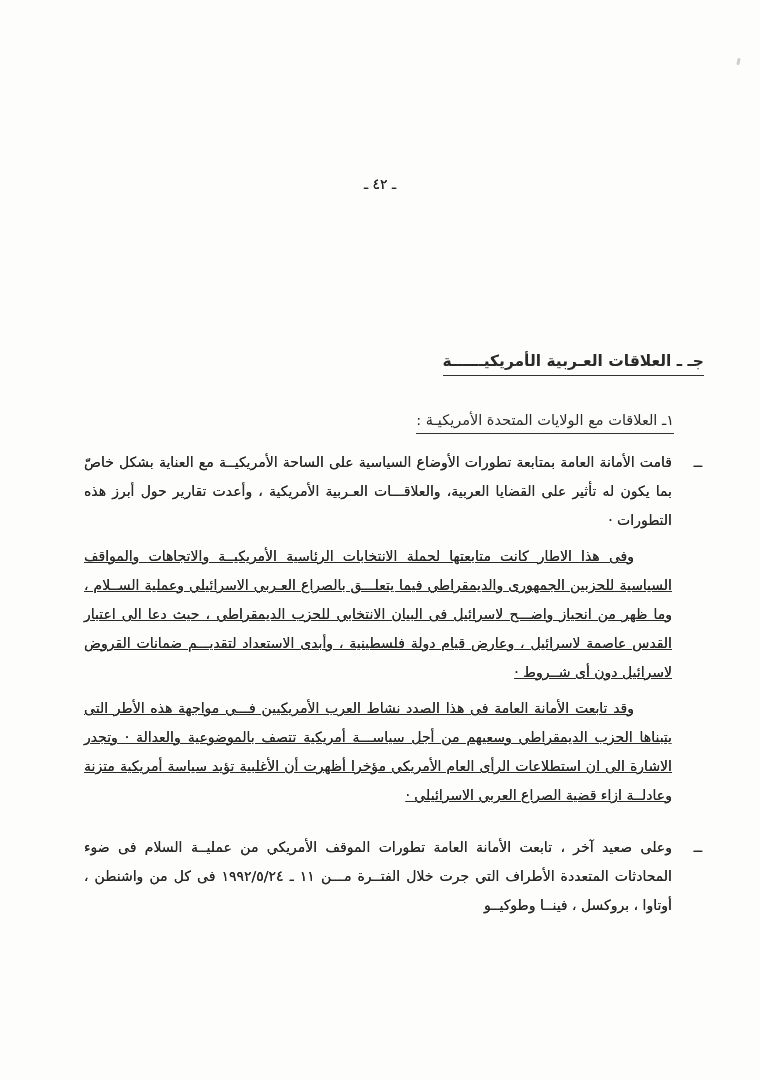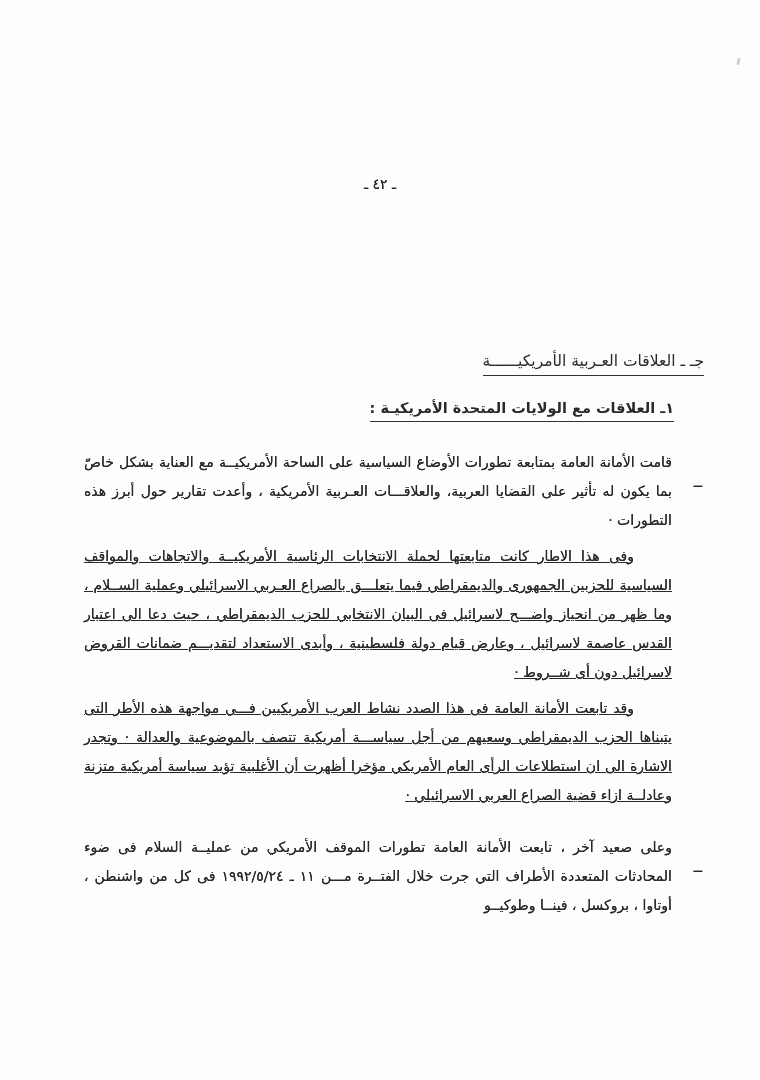--- a/index.html
+++ b/index.html
@@ -41,29 +41,29 @@
     text-align: center;
     font-size: 14px;
     letter-spacing: 2px;
     text-shadow: 0 0 .5px currentColor;
   }
   .section-heading {
     position: absolute;
     top: 352px;
     right: 56px;
     font-size: 15.5px;
-    font-weight: normal;
+    font-weight: bold;
     letter-spacing: .5px;
   }
   .subsection-heading {
     position: absolute;
-    top: 400px;
+    top: 412px;
     right: 86px;
     font-size: 14.5px;
-    font-weight: bold;
+    font-weight: normal;
   }
   .underlined {
     display: inline-block;
     padding-bottom: 5px;
     border-bottom: 1.6px solid #333;
   }
   .doc-body {
     position: absolute;
     top: 448px;
     right: 88px;
@@ -84,21 +84,20 @@
   .para.gap-before {
     margin-top: 23px;
   }
   .marker {
     position: absolute;
     right: -30px;
     top: 0;
     width: 26px;
     text-align: right;
     text-indent: 0;
-    margin-top: 20px;
   }
 </style>
 </head>
 <body>
 
 <div class="page">
 
   <div class="artifact"></div>
 
   <div class="page-number">ـ ٤٢ ـ</div>

